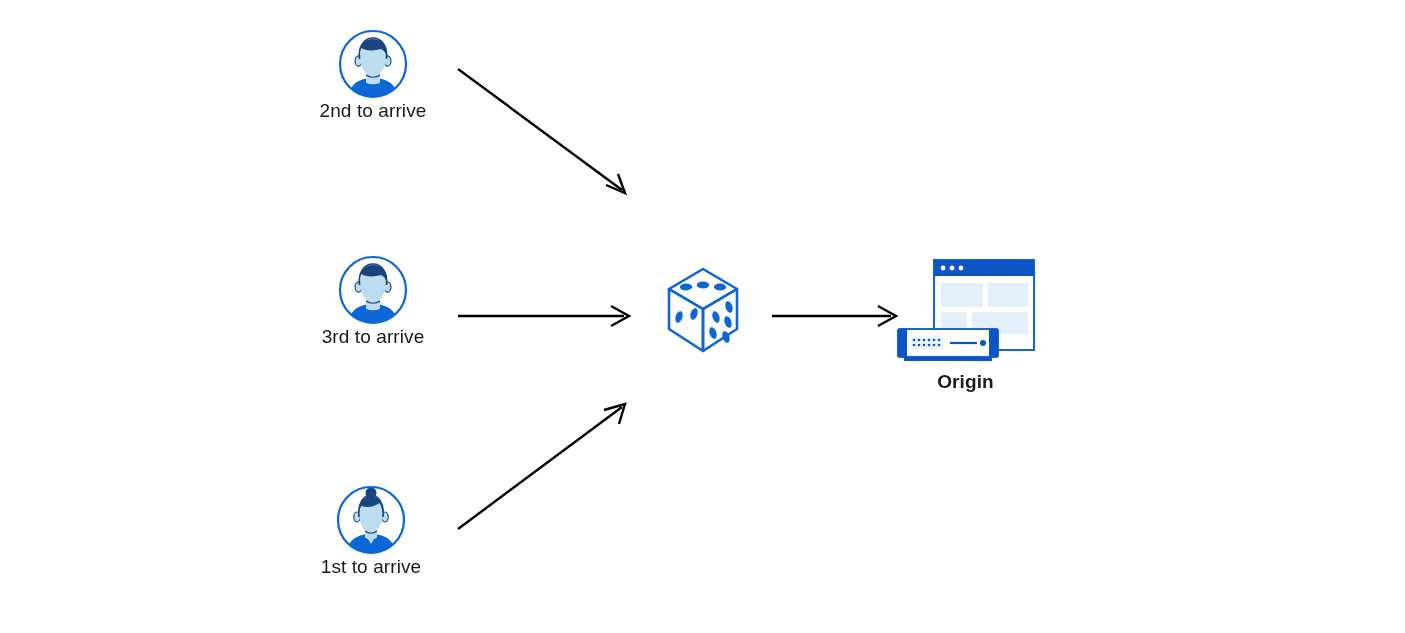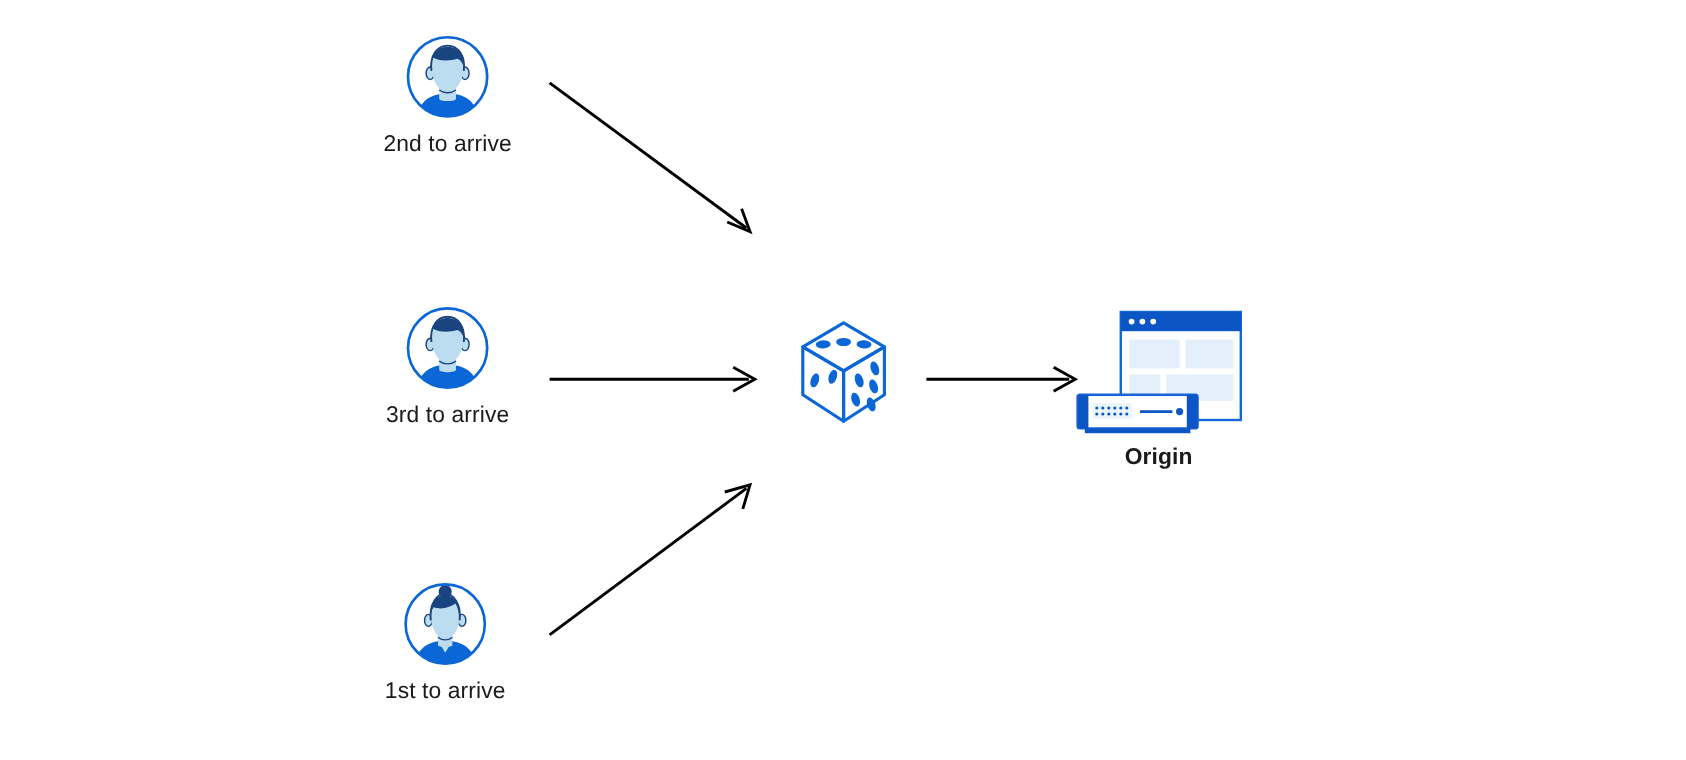--- a/index.html
+++ b/index.html
@@ -21,21 +21,20 @@
     position: absolute;
     display: flex;
     flex-direction: column;
     align-items: center;
   }
   .icon-wrap {
     display: block;
     line-height: 0;
   }
   .node-label {
-    margin-top: 10px;
     font-size: 19px;
     color: #1a1a1a;
     font-family: "Liberation Sans", sans-serif;
     white-space: nowrap;
     letter-spacing: 0.1px;
   }
   #arrow-layer {
     position: absolute;
     left: 0;
     top: 0;

